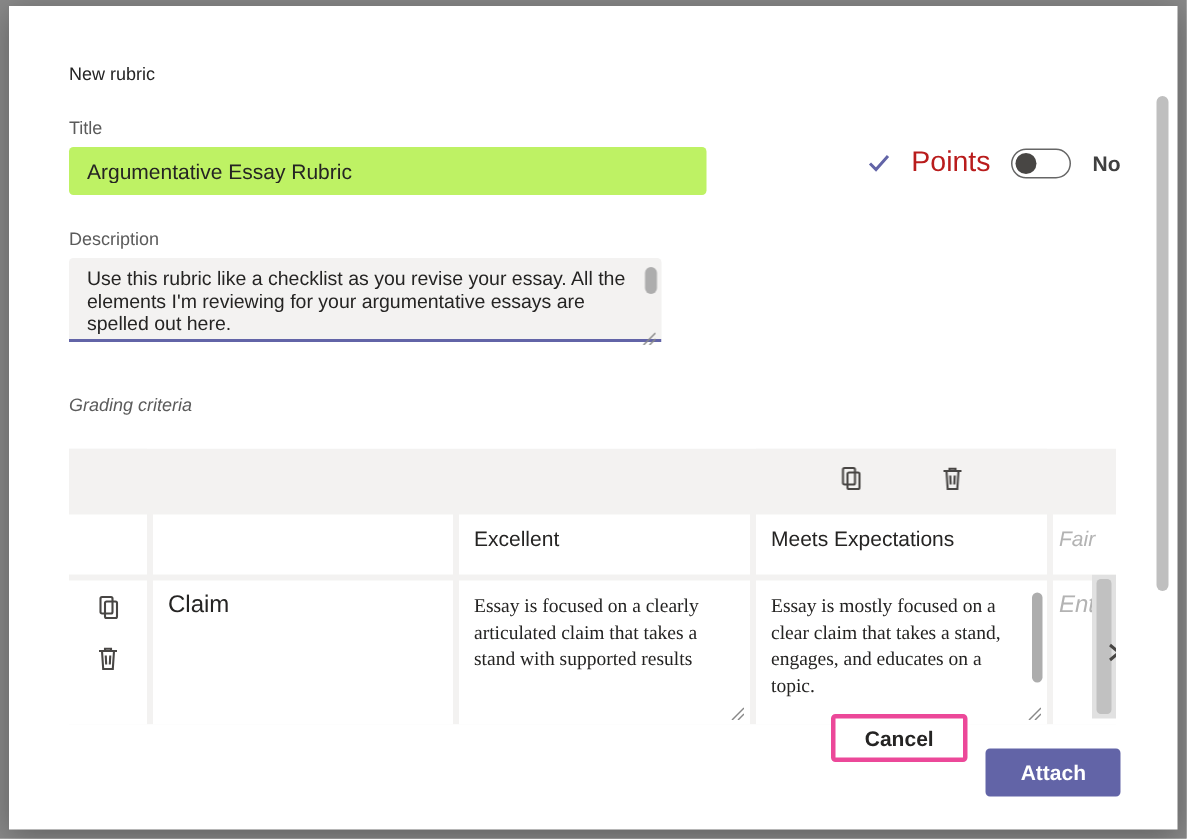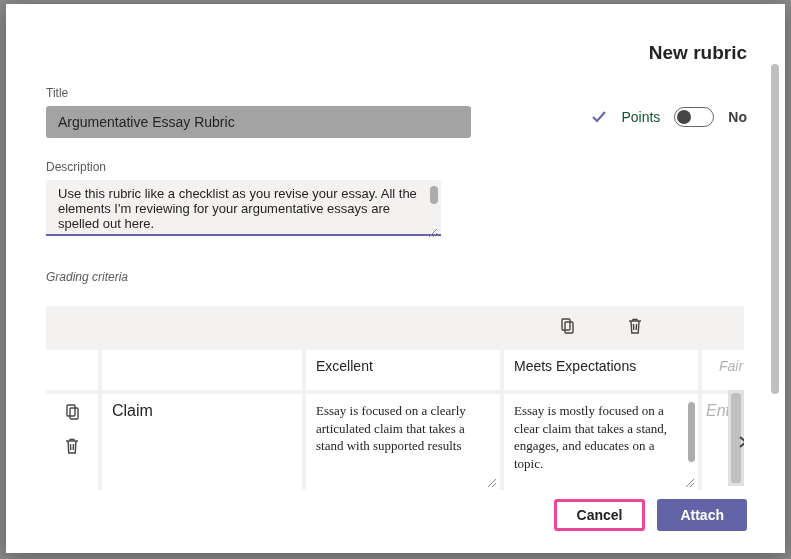--- a/index.html
+++ b/index.html
@@ -23,58 +23,57 @@
     right: 6px; top: 60px;
     width: 8px; height: 330px;
     background: #bfbfbf;
     border-radius: 4px;
   }
   .content {
     position: absolute;
     left: 40px; top: 38px; right: 38px; bottom: 70px;
   }
   .page-title {
-    font-size: 19px;
-    font-weight: 700;
+    font-size: 12px;
+    font-weight: 400;
     color: #242424;
     margin-bottom: 22px;
-    text-align: right;
   }
   .row-top {
     display: flex;
     align-items: center;
   }
   .title-block { flex: 0 0 425px; }
   .field-label {
     font-size: 12px;
     color: #5b5b5b;
     margin-bottom: 6px;
   }
   .text-input {
     width: 100%;
     height: 32px;
     border: none;
-    background: #a3a3a3;
+    background: #bef264;
     border-radius: 3px;
     padding: 0 12px;
     font-size: 14px;
     color: #252423;
   }
   .points-group {
     margin-left: auto;
     display: flex;
     align-items: center;
     gap: 14px;
     padding-top: 10px;
   }
   .check-icon {
     width: 16px; height: 16px;
     stroke: #6264a7; stroke-width: 2; fill: none;
   }
-  .points-label { font-size: 14px; color: #14532d; }
+  .points-label { font-size: 19px; color: #b91c1c; }
   .toggle {
     width: 40px; height: 20px;
     border: 1px solid #666; border-radius: 10px;
     position: relative;
     background: #fff;
   }
   .toggle .knob {
     position: absolute; left: 2px; top: 2px;
     width: 14px; height: 14px;
     border-radius: 50%;
@@ -129,21 +128,21 @@
   }
   .cell {
     background: #fff;
     position: relative;
     font-size: 16px;
     color: #252423;
   }
   .cell.empty-gray { background: #f3f2f1; }
   .cell-inner { padding: 8px 10px; }
   .cell.header { font-size: 14px; }
-  .cell.faded { color: #b3b3b3; font-style: italic; text-align: center; }
+  .cell.faded { color: #b3b3b3; font-style: italic; }
   .icon-col {
     display: flex; flex-direction: column;
     align-items: center; justify-content: flex-start;
     gap: 18px;
     padding-top: 10px;
     background: #fff;
   }
   .col-action-bar {
     grid-column: 4 / 5;
     grid-row: 1 / 2;
@@ -199,20 +198,21 @@
     cursor: pointer;
     border: 3px solid #ec4899;
     background: #fff;
     color: #252423;
     font-weight: 600;
   }
   .btn.primary {
     background: #6264a7;
     border-color: #6264a7;
     color: #fff;
+    margin-top: 23px;
   }
   .grid-scroll-v {
     position: absolute;
     right: 0; top: 84px;
     width: 16px; height: 96px;
     background: #e1e1e1;
   }
   .grid-scroll-v .thumb {
     position: absolute; left:3px; top:3px; width:10px; height:90px;
     background:#c1c1c1; border-radius:3px;

